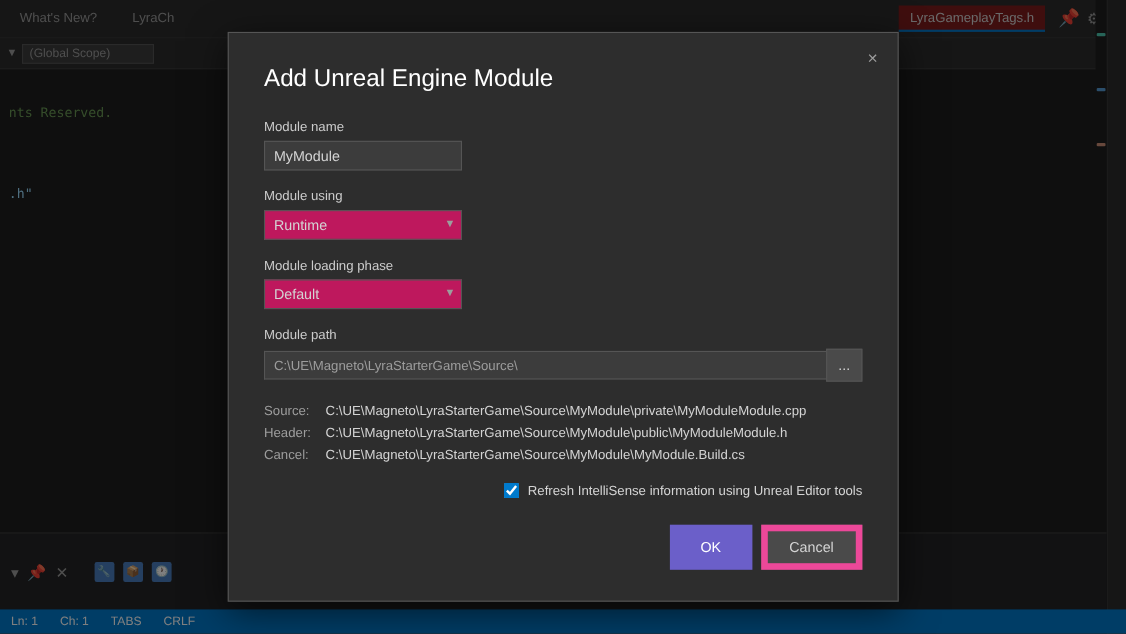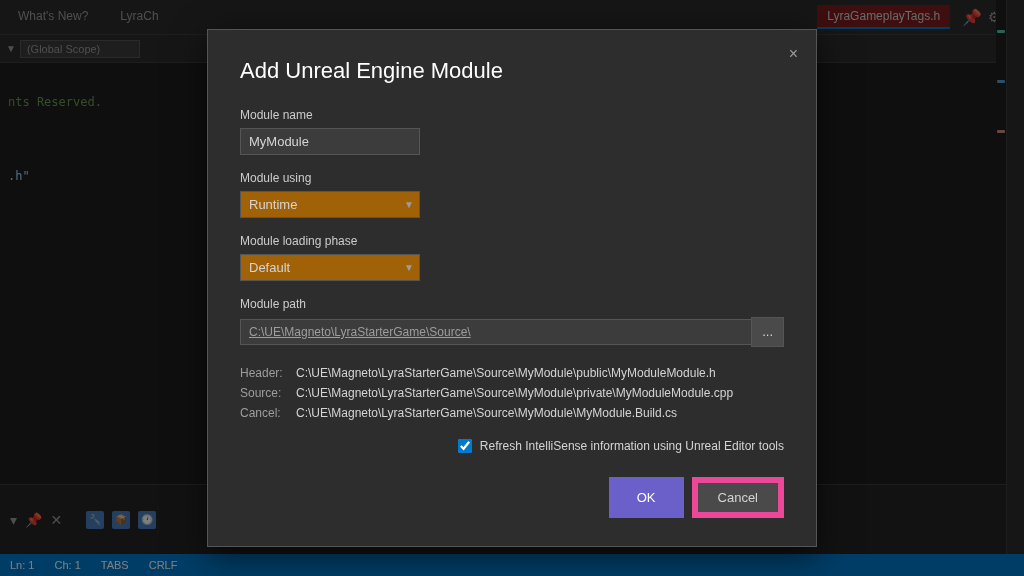--- a/index.html
+++ b/index.html
@@ -183,21 +183,21 @@
       width: 180px;
       outline: none;
     }
 
     .select-wrapper {
       position: relative;
       display: inline-block;
     }
 
     .select-input {
-      background: #a16207;
+      background: #be185d;
       border: 1px solid #555;
       color: #d4d4d4;
       padding: 5px 24px 5px 8px;
       font-size: 13px;
       width: 180px;
       appearance: none;
       cursor: pointer;
       outline: none;
     }
 
@@ -219,21 +219,20 @@
 
     .path-input {
       background: #3c3c3c;
       border: 1px solid #555;
       border-right: none;
       color: #9d9d9d;
       padding: 5px 8px;
       font-size: 12px;
       flex: 1;
       outline: none;
-      text-decoration: underline;
     }
 
     .path-browse-btn {
       background: #4a4a4a;
       border: 1px solid #555;
       color: #d4d4d4;
       padding: 5px 10px;
       font-size: 13px;
       cursor: pointer;
       height: 100%;
@@ -436,26 +435,26 @@
     <div class="field-group">
       <div class="field-label">Module path</div>
       <div class="path-row">
         <input type="text" class="path-input" value="C:\UE\Magneto\LyraStarterGame\Source\" style="">
         <button class="path-browse-btn">...</button>
       </div>
     </div>
 
     <div class="file-info">
       <div class="file-info-row">
+        <span class="file-info-label">Source:</span>
+        <span class="file-info-value">C:\UE\Magneto\LyraStarterGame\Source\MyModule\private\MyModuleModule.cpp</span>
+      </div>
+      <div class="file-info-row">
         <span class="file-info-label">Header:</span>
         <span class="file-info-value">C:\UE\Magneto\LyraStarterGame\Source\MyModule\public\MyModuleModule.h</span>
-      </div>
-      <div class="file-info-row">
-        <span class="file-info-label">Source:</span>
-        <span class="file-info-value">C:\UE\Magneto\LyraStarterGame\Source\MyModule\private\MyModuleModule.cpp</span>
       </div>
       <div class="file-info-row">
         <span class="file-info-label">Cancel:</span>
         <span class="file-info-value">C:\UE\Magneto\LyraStarterGame\Source\MyModule\MyModule.Build.cs</span>
       </div>
     </div>
 
     <div class="checkbox-row">
       <input type="checkbox" class="checkbox-input" id="intellisense-cb" checked="" style="">
       <label for="intellisense-cb" class="checkbox-label">Refresh IntelliSense information using Unreal Editor tools</label>

